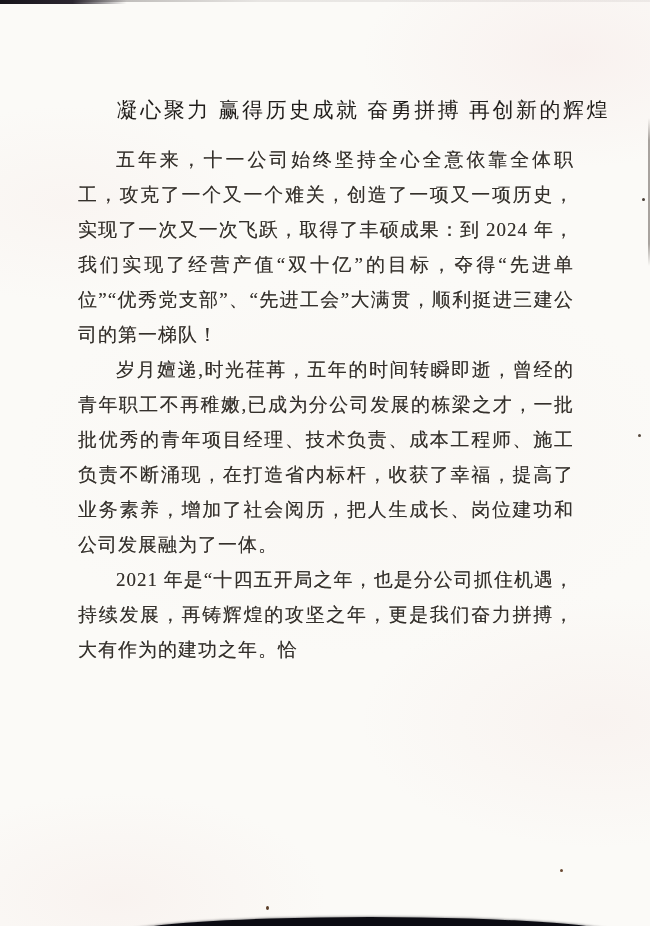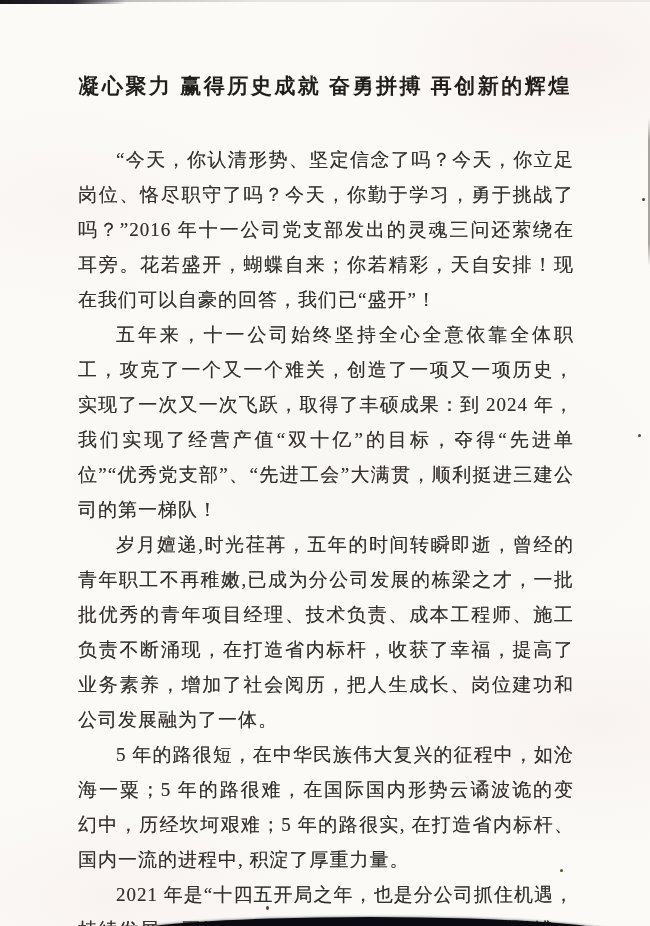--- a/index.html
+++ b/index.html
@@ -18,24 +18,24 @@
       radial-gradient(ellipse 260px 140px at 10% 22%, rgba(240,214,210,0.14), rgba(240,214,210,0) 70%),
       radial-gradient(ellipse 340px 180px at 92% 78%, rgba(236,206,202,0.16), rgba(236,206,202,0) 70%),
       radial-gradient(ellipse 300px 150px at 18% 97%, rgba(238,210,206,0.18), rgba(238,210,206,0) 70%),
       radial-gradient(ellipse 420px 240px at 55% 50%, rgba(248,244,240,0.5), rgba(248,244,240,0) 80%),
       var(--paper);
     overflow:hidden;
     font-family:"Liberation Serif","DejaVu Serif",serif;
     color:var(--ink);
   }
   .title{
-    margin:72px 40px 0 40px;
-    text-align:center;
+    margin:96px 40px 0 40px;
+    text-align:right;
     font-size:21px;
-    font-weight:bold;
+    font-weight:normal;
     letter-spacing:2.5px;
     color:var(--title-ink);
     white-space:nowrap;
   }
   .subtitle{
     margin:16px 40px 0 40px;
     padding-left:72px;
     text-align:center;
     font-size:19px;
     font-weight:bold;
@@ -92,24 +92,22 @@
 <div class="page">
 
   <div class="edge-top-faint"></div>
   <div class="edge-top-dark"></div>
   <div class="edge-right-line"></div>
 
   <h1 class="title">凝心聚力 赢得历史成就 奋勇拼搏 再创新的辉煌</h1>
 
 
   <div class="body-text">
-    <p>“今天，你认清形势、坚定信念了吗？今天，你立足岗位、恪尽职守了吗？今天，你勤于学习，勇于挑战了吗？”2016 年十一公司党支部发出的灵魂三问还萦绕在耳旁。花若盛开，蝴蝶自来；你若精彩，天自安排！现在我们可以自豪的回答，我们已“盛开”！</p>
     <p>五年来，十一公司始终坚持全心全意依靠全体职工，攻克了一个又一个难关，创造了一项又一项历史，实现了一次又一次飞跃，取得了丰硕成果：到 2024 年，我们实现了经营产值“双十亿”的目标，夺得“先进单位”“优秀党支部”、“先进工会”大满贯，顺利挺进三建公司的第一梯队！</p>
     <p>岁月嬗递,时光荏苒，五年的时间转瞬即逝，曾经的青年职工不再稚嫩,已成为分公司发展的栋梁之才，一批批优秀的青年项目经理、技术负责、成本工程师、施工负责不断涌现，在打造省内标杆，收获了幸福，提高了业务素养，增加了社会阅历，把人生成长、岗位建功和公司发展融为了一体。</p>
-    <p>5 年的路很短，在中华民族伟大复兴的征程中，如沧海一粟；5 年的路很难，在国际国内形势云谲波诡的变幻中，历经坎坷艰难；5 年的路很实, 在打造省内标杆、国内一流的进程中, 积淀了厚重力量。</p>
     <p>2021 年是“十四五开局之年，也是分公司抓住机遇，持续发展，再铸辉煌的攻坚之年，更是我们奋力拼搏，大有作为的建功之年。恰</p>
   </div>
 
   <div class="speck speck-1"></div>
   <div class="speck speck-2"></div>
   <div class="speck speck-3"></div>
   <div class="speck speck-4"></div>
 
   <div class="bottom-arc"></div>
 

